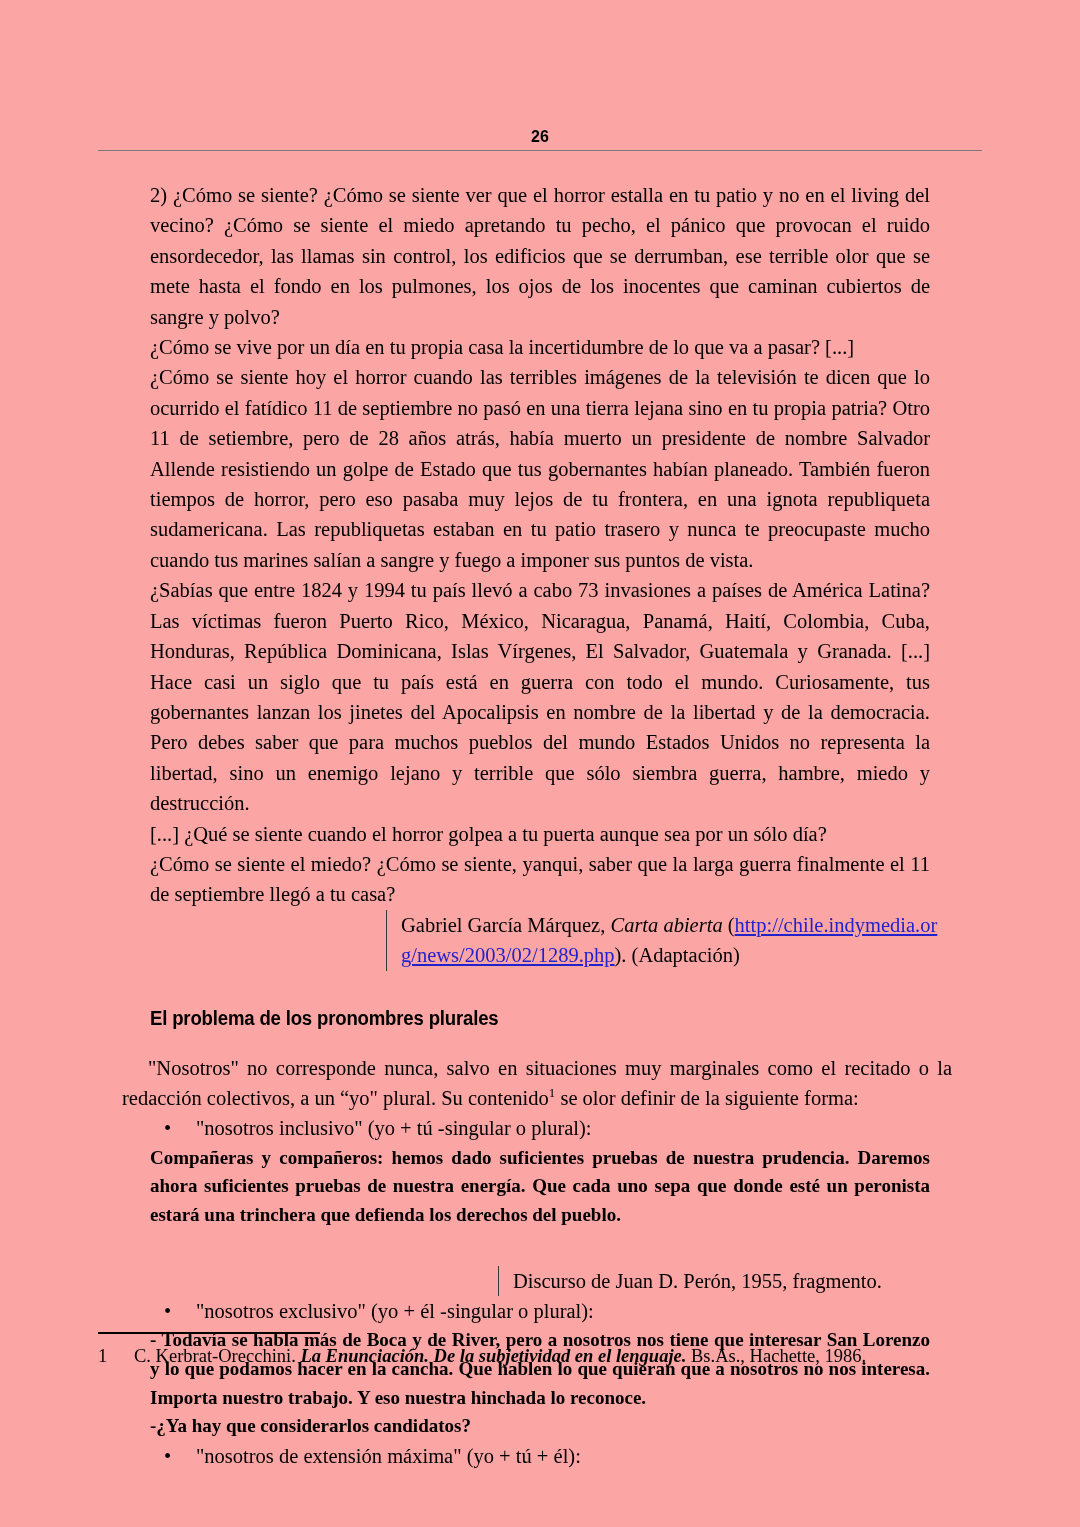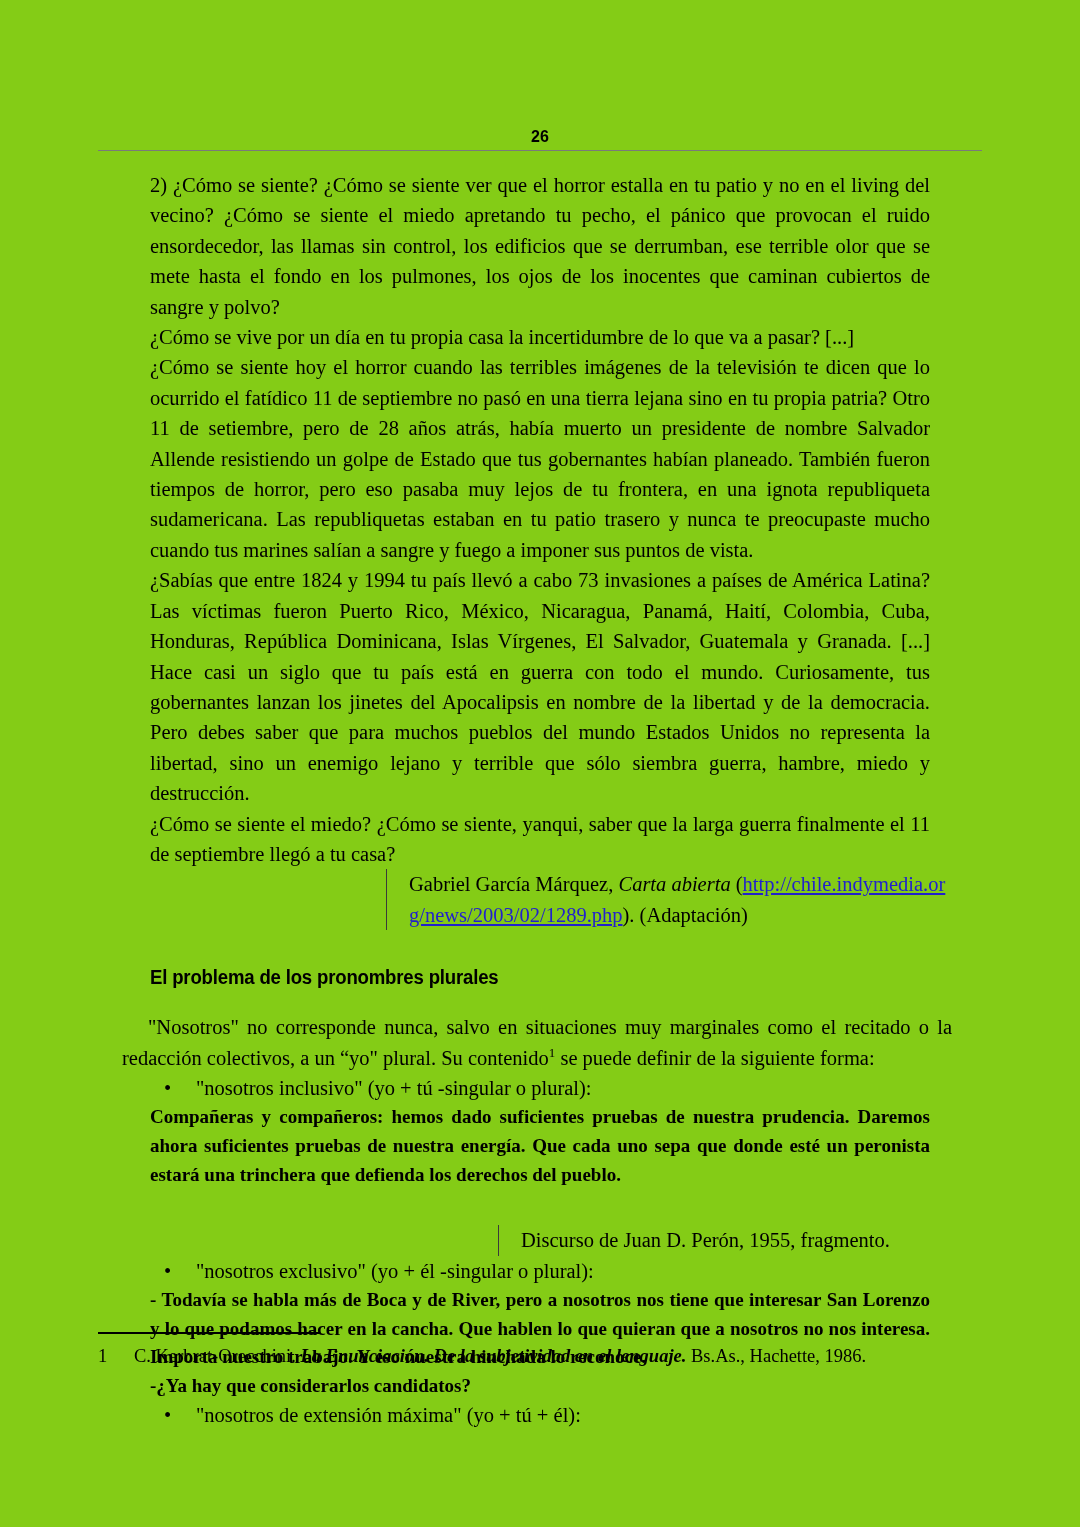--- a/index.html
+++ b/index.html
@@ -4,21 +4,21 @@
 <style>
   html, body {
     margin: 0;
     padding: 0;
     background: #ffffff;
   }
   .page {
     position: relative;
     width: 1080px;
     height: 1527px;
-    background: #84cc16;
+    background: #fca5a5;
     overflow: hidden;
     font-family: "Liberation Serif", "DejaVu Serif", serif;
     color: #000000;
   }
 
   
   .header-area {
     position: absolute;
     left: 98px;
     top: 128px;
@@ -37,40 +37,40 @@
     margin-top: 4px;
     border-top: 1.6px solid #7a7a7a;
     width: 100%;
     height: 0;
   }
 
   
   .content {
     position: absolute;
     left: 150px;
-    top: 170px;
+    top: 180px;
     width: 780px;
   }
 
   p.body {
     margin: 0;
     font-size: 20.5px;
     line-height: 30.4px;
     text-align: justify;
     text-justify: inter-word;
     hyphens: manual;
   }
   p.body.first {
     text-indent: 0;
   }
 
   
   .attribution {
     margin: 0;
-    padding-left: 22px;
+    padding-left: 14px;
     border-left: 1.6px solid #3a3a3a;
     font-size: 20.5px;
     line-height: 30.4px;
     width: 540px;
     margin-left: 236px;
     text-align: left;
   }
   .attribution.attrib-peron {
     margin-left: 348px;
     width: 430px;
@@ -179,31 +179,32 @@
     <div class="page-number">26</div>
     <div class="header-rule"></div>
   </div>
 
   <div class="content">
 
     <p class="body first">2) ¿Cómo se siente? ¿Cómo se siente ver que el horror estalla en tu patio y no en el living del vecino? ¿Cómo se siente el miedo apretando tu pecho, el pánico que provocan el ruido ensordecedor, las llamas sin control, los edificios que se derrumban, ese terrible olor que se mete hasta el fondo en los pulmones, los ojos de los inocentes que caminan cubiertos de sangre y polvo?</p>
     <p class="body">¿Cómo se vive por un día en tu propia casa la incertidumbre de lo que va a pasar? [...]</p>
     <p class="body">¿Cómo se siente hoy el horror cuando las terribles imágenes de la televisión te dicen que lo ocurrido el fatídico 11 de septiembre no pasó en una tierra lejana sino en tu propia patria? Otro 11 de setiembre, pero de 28 años atrás, había muerto un presidente de nombre Salvador Allende resistiendo un golpe de Estado que tus gobernantes habían planeado. También fueron tiempos de horror, pero eso pasaba muy lejos de tu frontera, en una ignota republiqueta sudamericana. Las republiquetas estaban en tu patio trasero y nunca te preocupaste mucho cuando tus marines salían a sangre y fuego a imponer sus puntos de vista.</p>
     <p class="body">¿Sabías que entre 1824 y 1994 tu país llevó a cabo 73 invasiones a países de América Latina? Las víctimas fueron Puerto Rico, México, Nicaragua, Panamá, Haití, Colombia, Cuba, Honduras, República Dominicana, Islas Vírgenes, El Salvador, Guatemala y Granada. [...] Hace casi un siglo que tu país está en guerra con todo el mundo. Curiosamente, tus gobernantes lanzan los jinetes del Apocalipsis en nombre de la libertad y de la democracia. Pero debes saber que para muchos pueblos del mundo Estados Unidos no representa la libertad, sino un enemigo lejano y terrible que sólo siembra guerra, hambre, miedo y destrucción.</p>
+    <p class="body">[...] ¿Qué se siente cuando el horror golpea a tu puerta aunque sea por un sólo día?</p>
     <p class="body">¿Cómo se siente el miedo? ¿Cómo se siente, yanqui, saber que la larga guerra finalmente el 11 de septiembre llegó a tu casa?</p>
 
     <div class="attribution"><span>Gabriel García Márquez, </span><i>Carta abierta</i><span> (</span><a class="url" href="#">http://chile.indymedia.org/news/2003/02/1289.php</a><span>). (Adaptación)</span></div>
 
     <div class="spacer-lg"></div>
 
     <h2 class="section-heading">El problema de los pronombres plurales</h2>
 
     <div class="spacer-md"></div>
 
-    <p class="lead"><span class="indent"></span><span>"Nosotros" no corresponde nunca, salvo en situaciones muy marginales como el recitado o la redacción colectivos, a un “yo" plural. Su contenido</span><sup class="fnmark">1</sup><span> se puede definir de la siguiente forma:</span></p>
+    <p class="lead"><span class="indent"></span><span>"Nosotros" no corresponde nunca, salvo en situaciones muy marginales como el recitado o la redacción colectivos, a un “yo" plural. Su contenido</span><sup class="fnmark">1</sup><span> se olor definir de la siguiente forma:</span></p>
 
     <ul class="bullets">
 
       <li class="bullet-item">
         <div class="bullet-line">
           <span class="bullet-dot">•</span>
           <span>"nosotros inclusivo" (yo + tú -singular o plural):</span>
         </div>
         <p class="bullet-body">Compañeras y compañeros: hemos dado suficientes pruebas de nuestra prudencia. Daremos ahora suficientes pruebas de nuestra energía. Que cada uno sepa que donde esté un peronista estará una trinchera que defienda los derechos del pueblo.</p>
         <div class="attribution attrib-peron">Discurso de Juan D. Perón, 1955, fragmento.</div>

